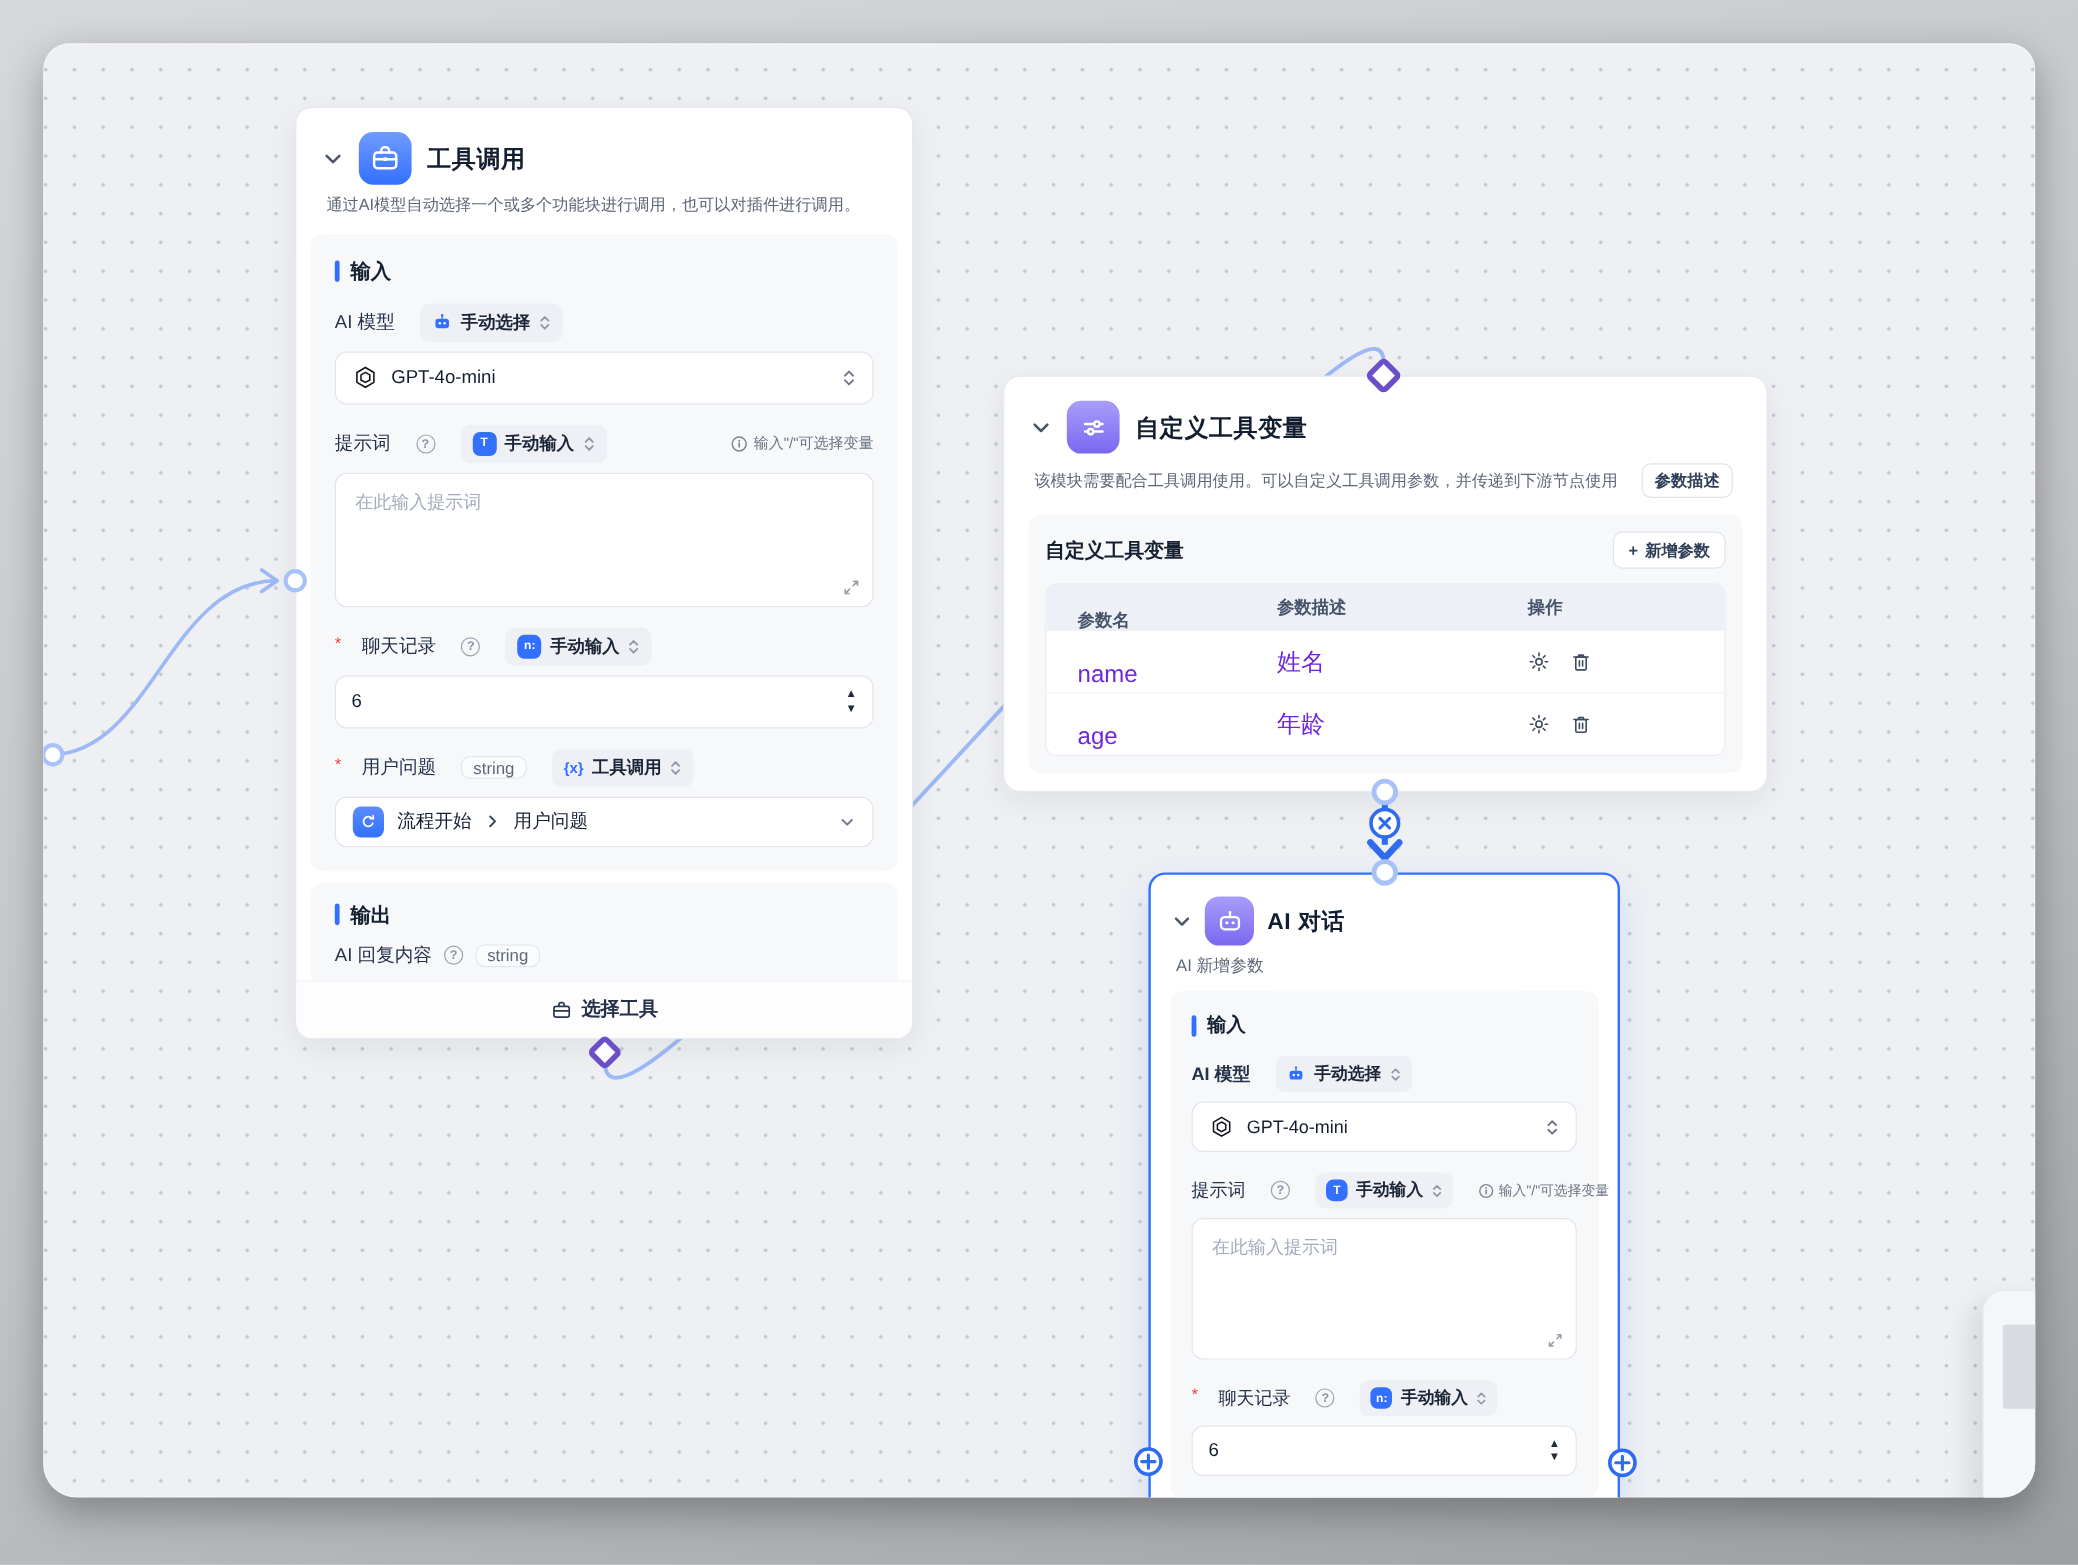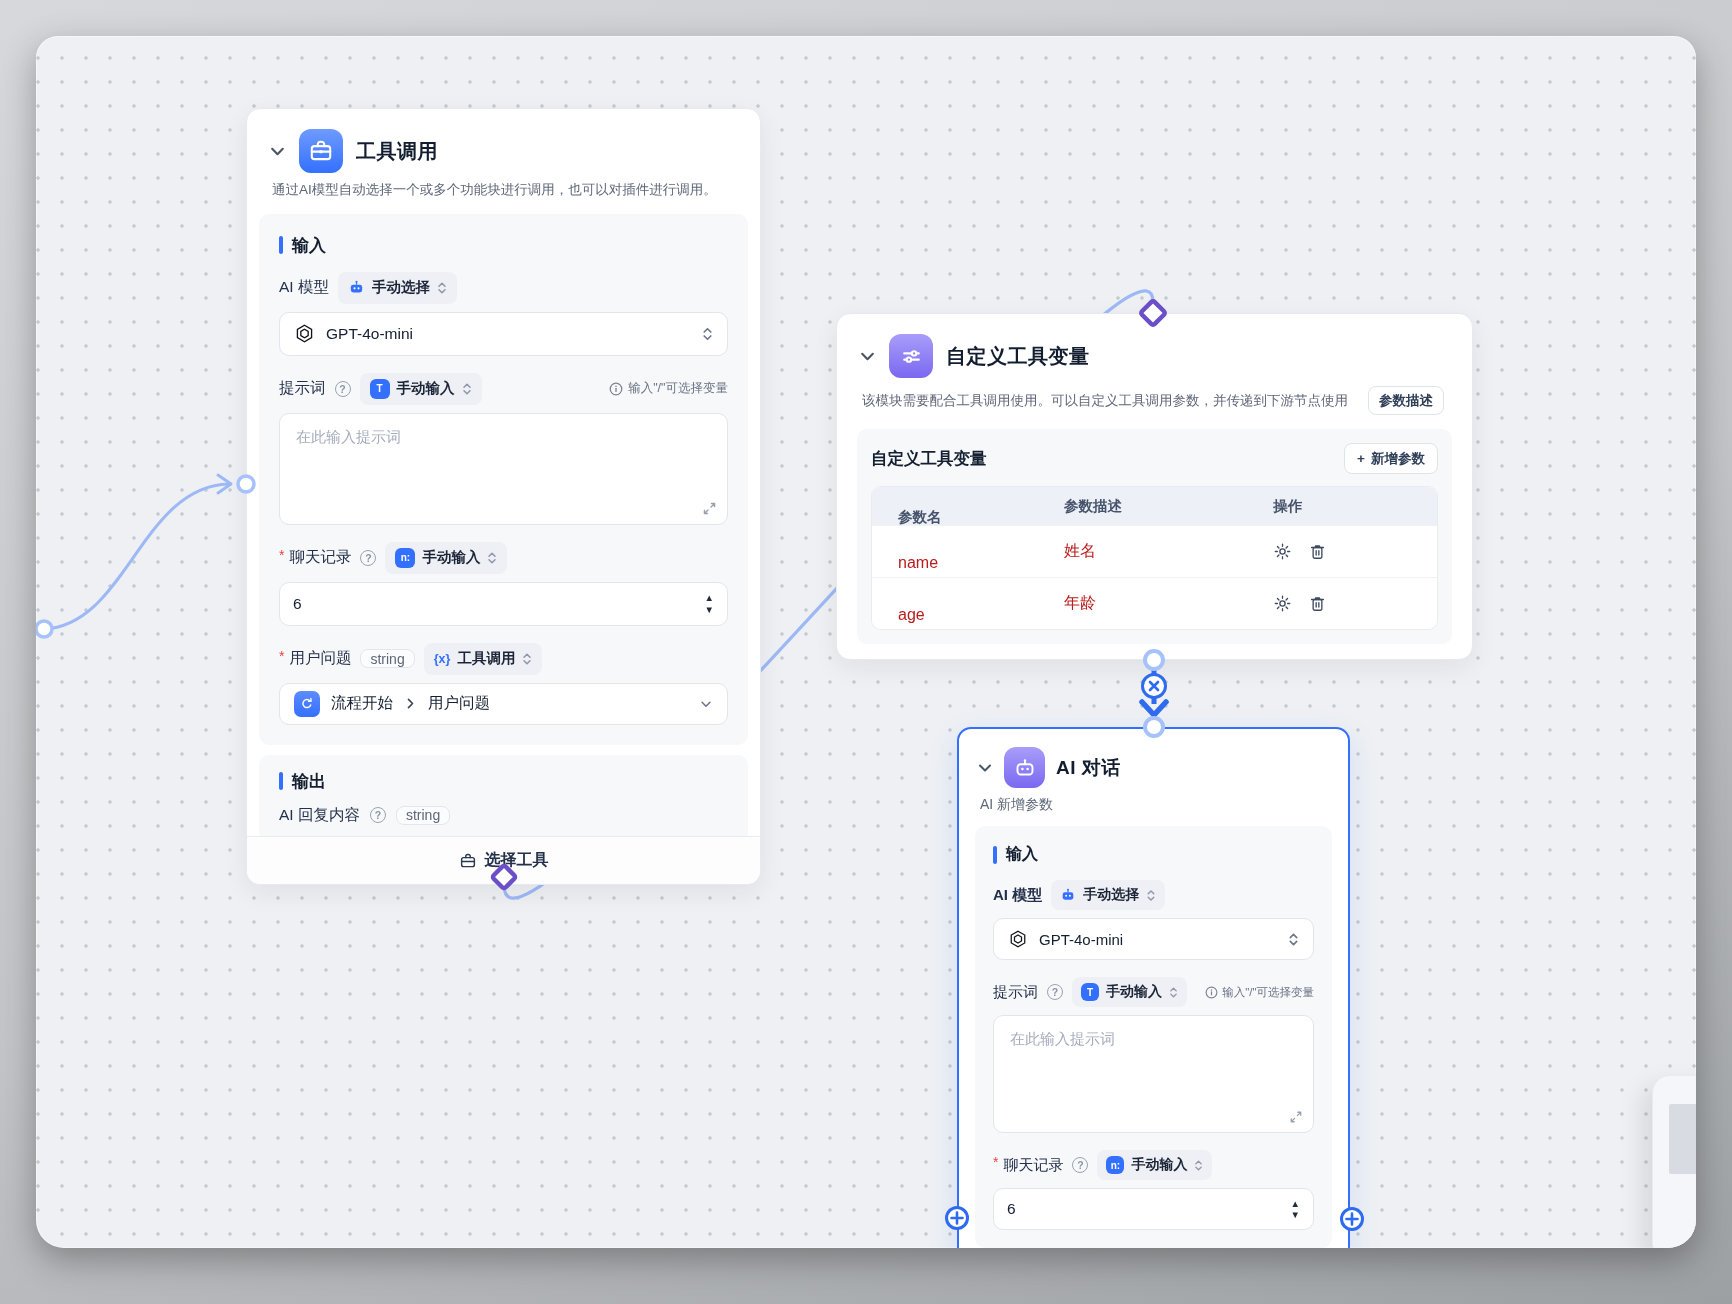--- a/index.html
+++ b/index.html
@@ -20,41 +20,41 @@
     background-image:radial-gradient(circle,#c6cad3 1.5px,transparent 1.8px);
     background-size:24px 24px;background-position:14px 10px;
   }
   svg.layer{position:absolute;left:0;top:0;pointer-events:none;}
   #edges{z-index:1;}
   #points{z-index:5;}
   .node{
     position:absolute;z-index:2;background:#fff;border:1px solid #e7e9f0;border-radius:14px;
     box-shadow:0 8px 26px rgba(24,32,48,.07);
   }
-  #node-tool{left:210px;top:72px;width:515px;height:777px;}
+  #node-tool{left:210px;top:53px;width:515px;height:777px;}
   #node-vars{left:800px;top:277px;width:637px;height:347px;overflow:hidden;}
   #node-chat{left:921px;top:691px;width:393px;height:560px;border:2px solid #3370ff;box-shadow:0 10px 30px rgba(51,112,255,.14);}
   .node-hd{display:flex;align-items:center;gap:13px;padding:20px 24px 0 22px;}
   .collapse{display:flex;align-items:center;cursor:pointer;}
   .nicon{width:44px;height:44px;border-radius:12px;display:flex;align-items:center;justify-content:center;flex:0 0 auto;}
   .nicon.blue{background:linear-gradient(180deg,#6f9bff,#3370ff);}
   .nicon.purple{background:linear-gradient(180deg,#a99dfa,#7a68f0);}
   .ntitle{font-size:20px;font-weight:700;color:#121d30;letter-spacing:.5px;}
   .ndesc{padding:7px 24px 0 25px;font-size:13.5px;color:#5e6778;line-height:1.45;}
   .vdesc{display:flex;align-items:center;gap:20px;padding:8px 20px 0 25px;font-size:13.5px;color:#5e6778;white-space:nowrap;}
   .btn{border:1px solid #dfe3ea;background:#fff;border-radius:8px;color:#2f3f58;font-weight:600;
        display:inline-flex;align-items:center;justify-content:center;cursor:pointer;}
   .btn-edit{height:29px;padding:0 10px;font-size:13.5px;flex:0 0 auto;}
   .btn-add{height:31px;padding:0 12px;font-size:13.5px;margin-left:auto;gap:6px;}
   .panel{background:#f7f8fa;border-radius:10px;margin:14px 12px 0;padding:20px;}
   #node-chat .panel{margin:12px 16px 0;padding:18px;}
   .sec{display:flex;align-items:center;gap:9px;}
   .secbar{width:4px;height:18px;border-radius:2px;background:#3370ff;}
   .sectitle{font-size:17px;font-weight:700;color:#141f31;}
-  .row{display:flex;align-items:center;gap:9px;margin-top:17px;white-space:nowrap;}
+  .row{display:flex;align-items:center;gap:21px;margin-top:17px;white-space:nowrap;}
   .row.first{margin-top:15px;}
   .lbl{font-size:15.5px;color:#25304a;font-weight:500;}
   .req{color:#e8453c;font-size:14px;margin-right:-4px;position:relative;top:-3px;}
   .qicon{width:16px;height:16px;border:1.3px solid #9aa3b2;border-radius:50%;color:#8b95a5;font-size:10.5px;
          display:inline-flex;align-items:center;justify-content:center;font-weight:700;flex:0 0 auto;}
   .badge{display:inline-flex;align-items:center;gap:7px;background:#eef0f5;border-radius:8px;height:32px;
          padding:0 10px;font-size:14.5px;font-weight:600;color:#1c2537;cursor:pointer;}
   #node-chat .badge{height:30px;font-size:14px;padding:0 9px;}
   .chip{display:inline-flex;align-items:center;height:19px;padding:0 9px;border:1px solid #e3e6ee;border-radius:8px;
         background:#fbfcfd;font-size:14px;color:#5e6778;}
@@ -84,21 +84,21 @@
   .outrow{display:flex;align-items:center;gap:10px;margin-top:12px;font-size:15.5px;color:#25304a;font-weight:500;}
   .footer{position:absolute;left:0;right:0;bottom:0;height:48px;border-top:1px solid #e9ebf1;background:#fdfdfe;
           border-radius:0 0 13px 13px;display:flex;align-items:center;justify-content:center;gap:8px;
           font-size:16px;font-weight:600;color:#25304a;cursor:pointer;z-index:3;}
   .vpanel{margin:14px 20px 0;background:#f7f8fa;border-radius:10px;padding:14px;}
   .vhead{display:flex;align-items:center;}
   .vtitle{font-size:16.5px;font-weight:700;color:#141f31;}
   .table{margin-top:12px;border:1px solid #e8ebf1;border-radius:10px;overflow:hidden;background:#fff;}
   .trow{display:flex;align-items:center;}
   .trow.head{background:#edf0f6;height:38px;font-size:14.5px;font-weight:600;color:#46536b;}
-  .trow.body{height:52px;font-size:16px;color:#b91c1c;border-top:1px solid #f0f2f6;background:#fff;}
+  .trow.body{height:52px;font-size:20px;color:#6d28d9;border-top:1px solid #f0f2f6;background:#fff;}
   .tc1{width:34%;padding-left:26px;margin-top:22px;}
   .tc2{width:37%;}
   .tc3{width:29%;display:flex;align-items:center;gap:16px;}
   .iconbtn{display:inline-flex;cursor:pointer;}
   .subttl{padding:8px 24px 0 21px;font-size:14px;color:#5e6778;}
   .minipanel{position:absolute;z-index:6;left:1616px;top:1039px;width:110px;height:186px;border-radius:18px;
              background:#f5f6f9;border:1px solid #e8eaef;box-shadow:-10px 10px 24px rgba(0,0,0,.10);}
   .minipanel .thumb{position:absolute;left:16px;top:28px;width:48px;height:70px;background:#d8dbe2;border-radius:2px;}
 </style>
 </head>

